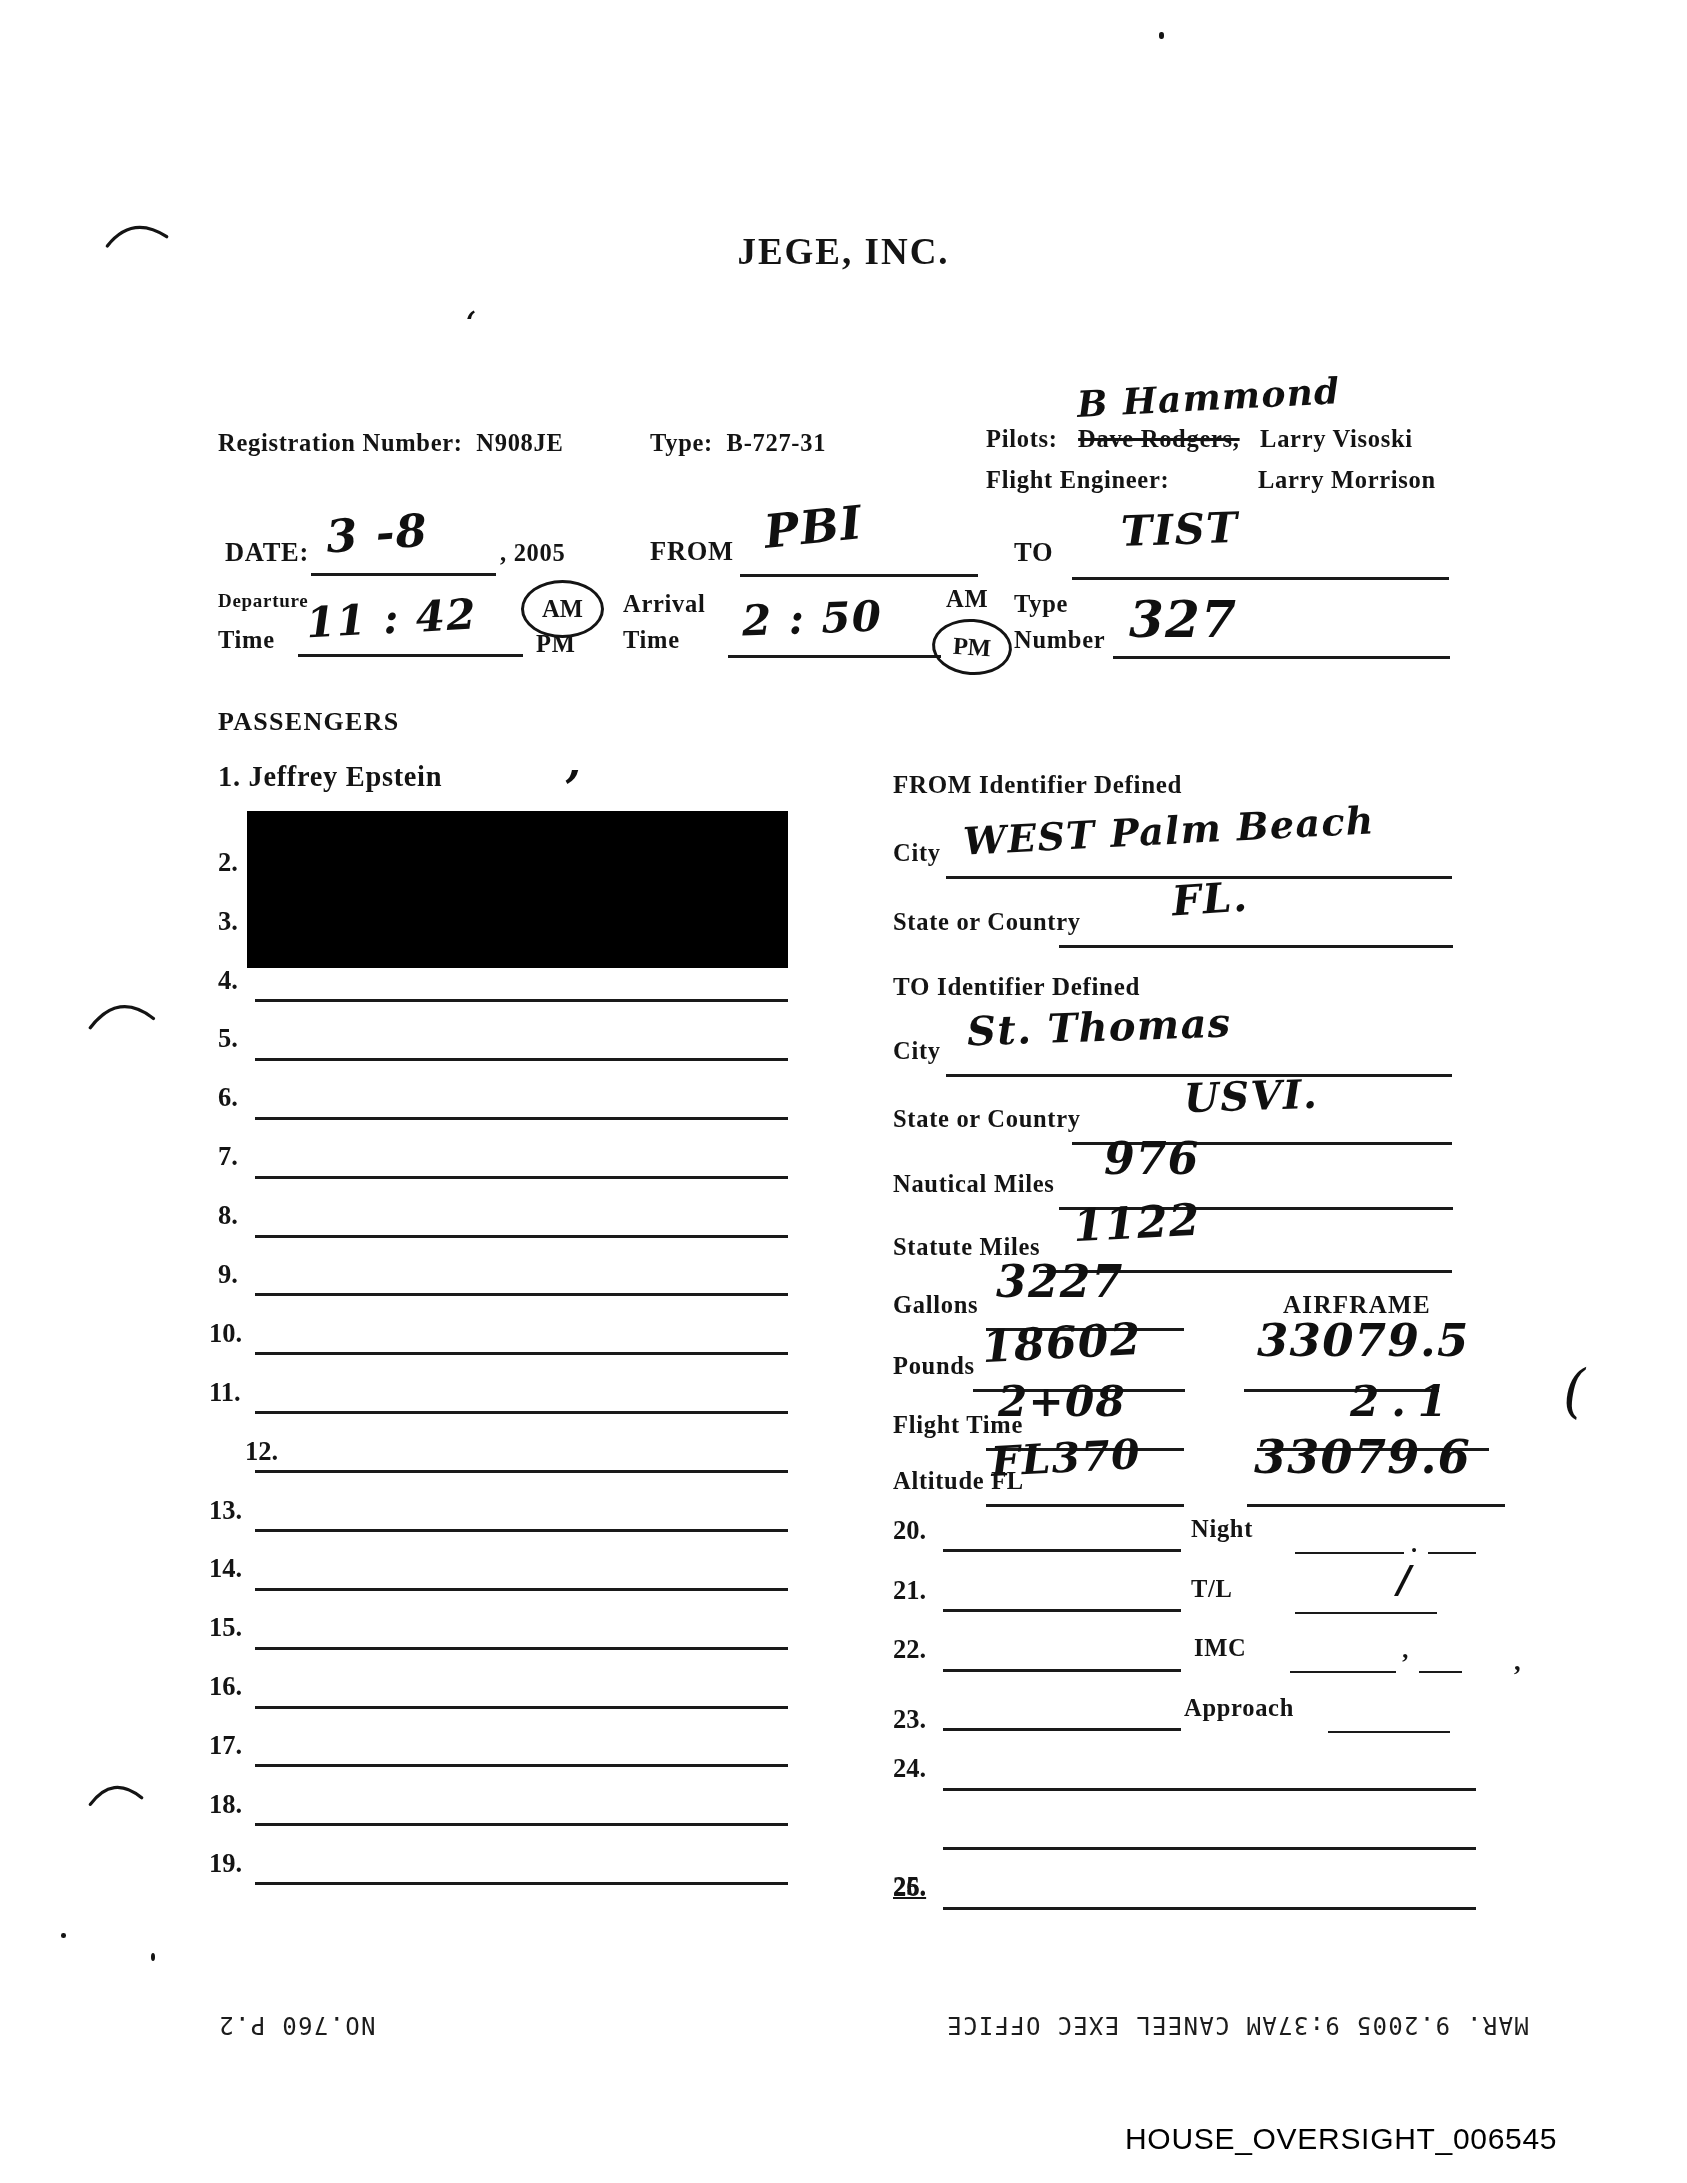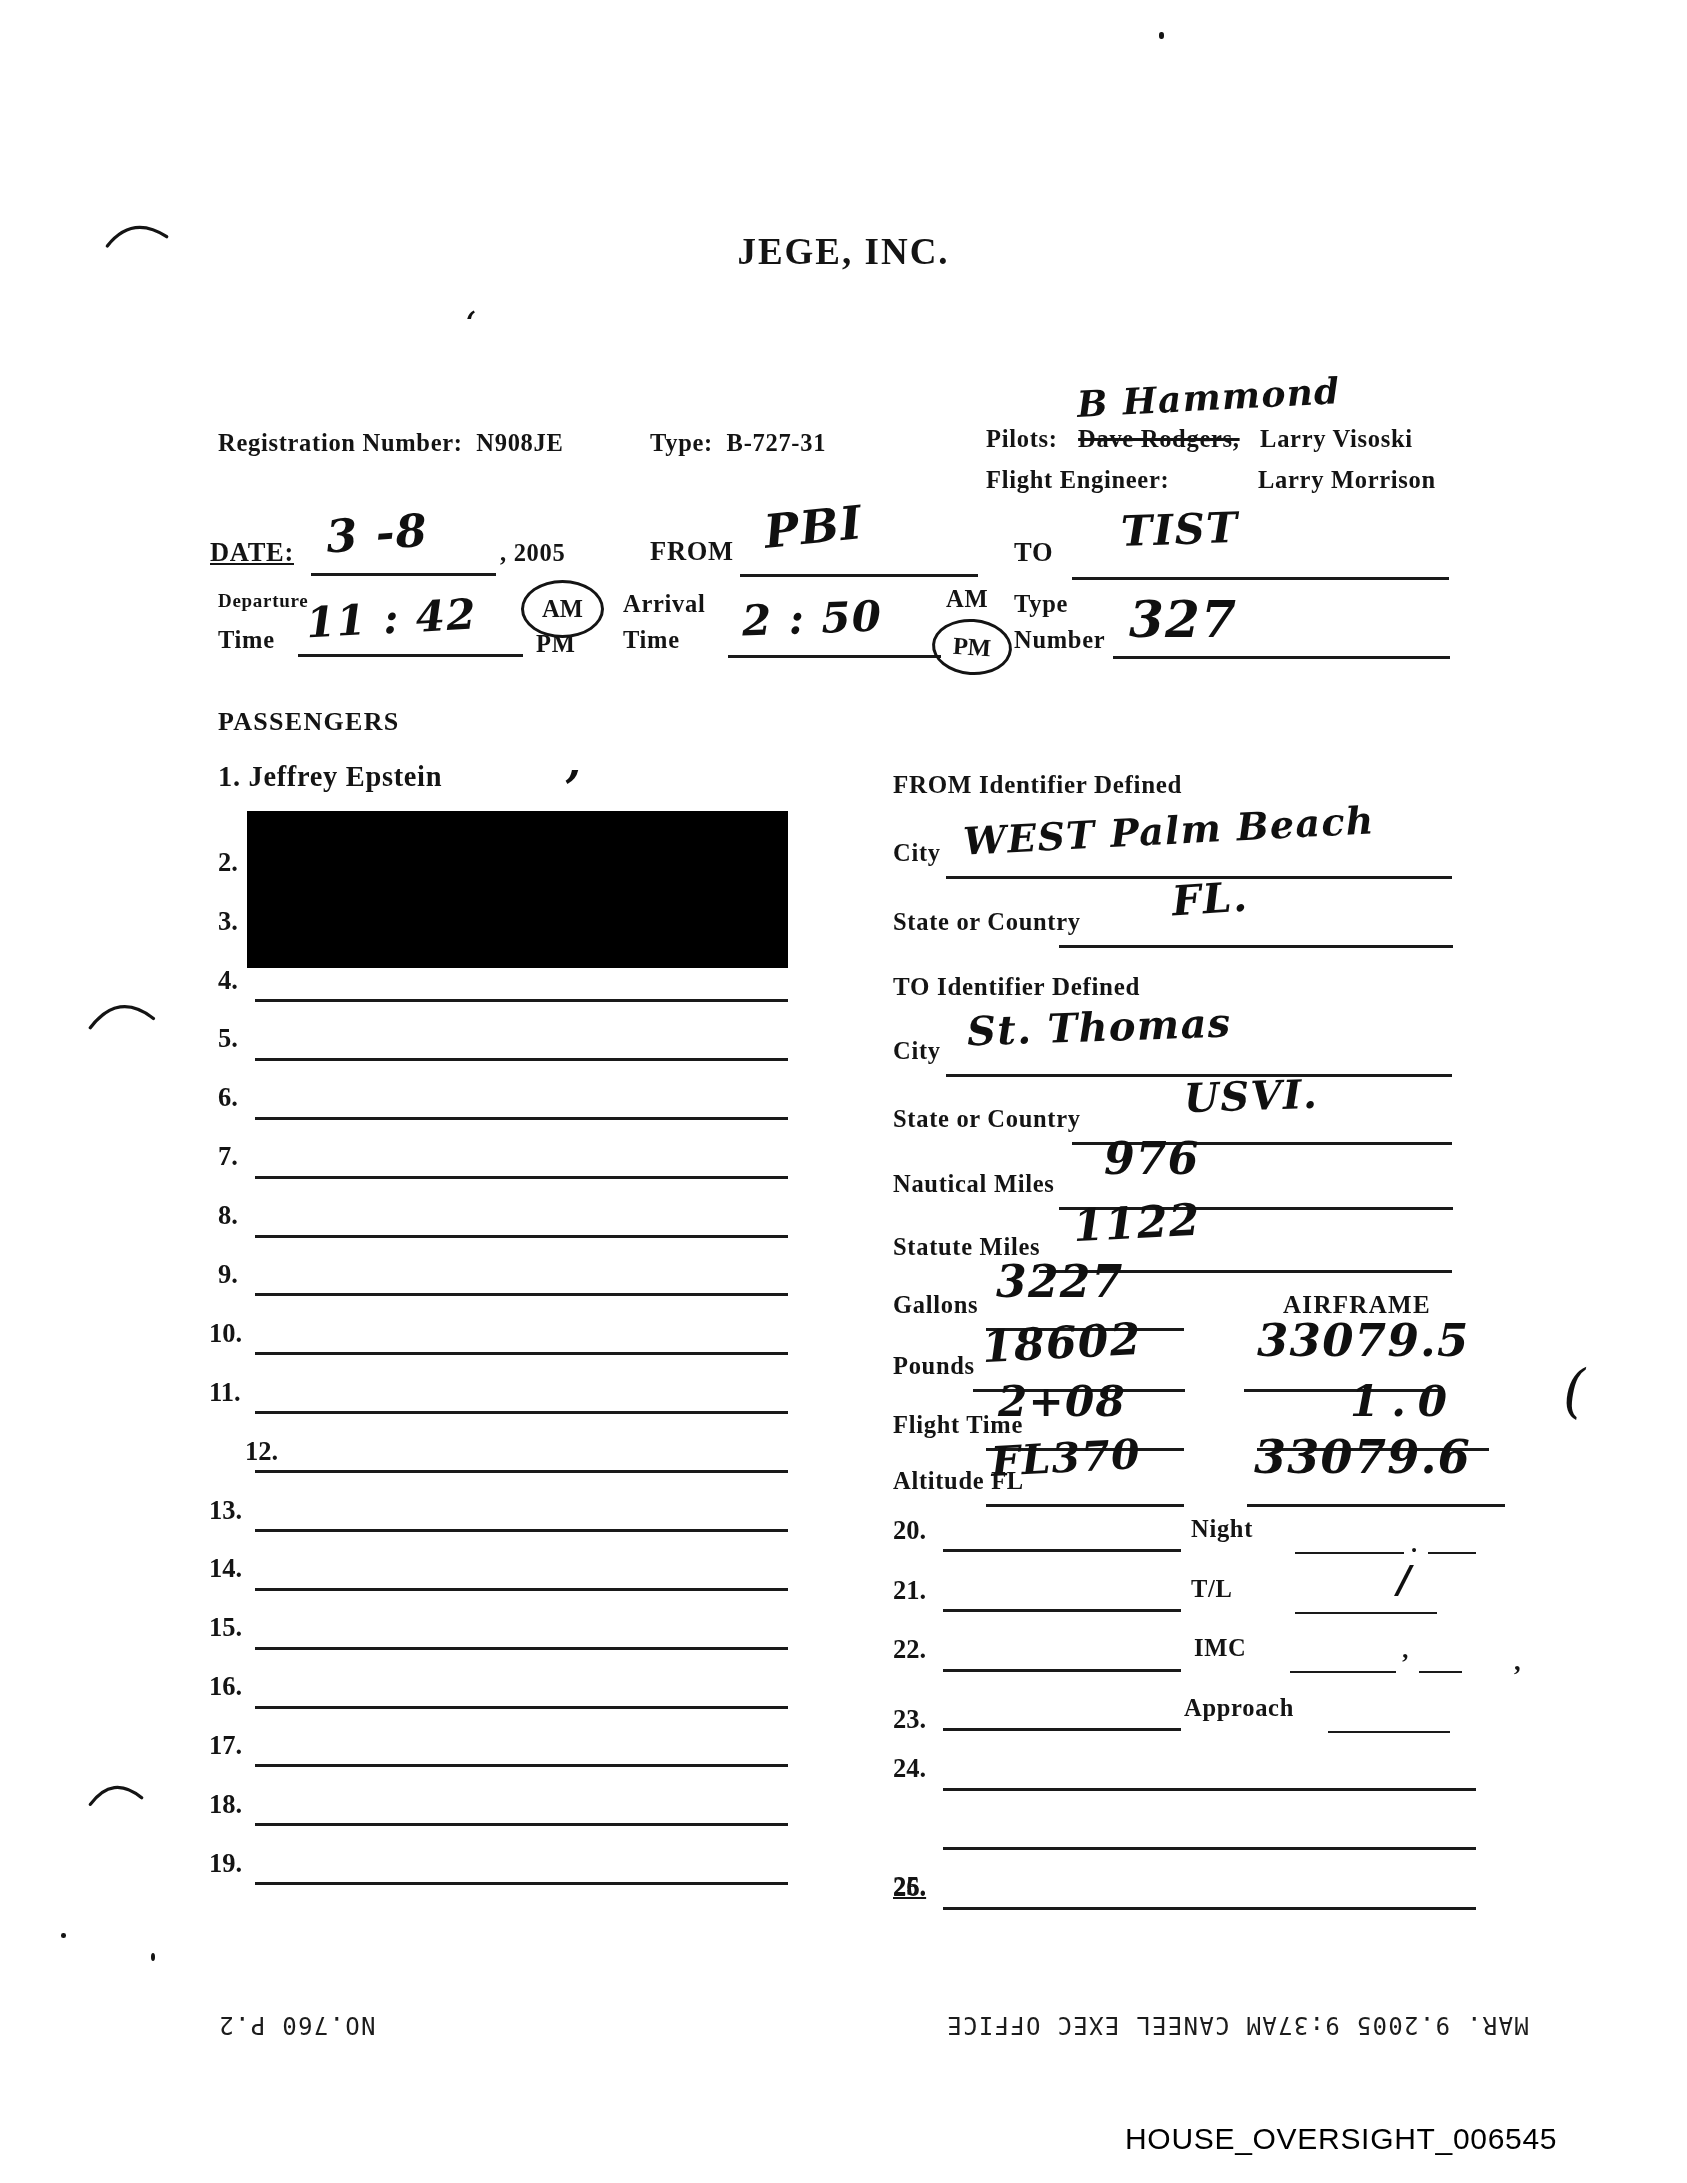--- a/index.html
+++ b/index.html
@@ -77,21 +77,21 @@
   </div>
   <div class="abs hw" style="left:1077px;top:376px;font-size:36px;transform:rotate(-3deg);">B Hammond</div>
   <div class="abs lbl" style="left:986px;top:425px;font-size:24.5px;">
     <span>Pilots:</span>&nbsp;&nbsp;
     <span class="struck">Dave Rodgers,</span>&nbsp;&nbsp;
     <span>Larry Visoski</span>
   </div>
   <div class="abs lbl" style="left:986px;top:466px;font-size:24.5px;">Flight Engineer:</div>
   <div class="abs lbl" style="left:1258px;top:466px;font-size:24.5px;">Larry Morrison</div>
 
-  <div class="abs lbl" style="left:210px;top:537px;font-size:26.5px;text-decoration:underline;">DATE:</div>
+  <div class="abs lbl" style="left:225px;top:537px;font-size:26.5px;">DATE:</div>
   <div class="abs hw" style="left:326px;top:507px;font-size:45px;transform:rotate(-4deg);">3 -8</div>
   <div class="uline" style="left:311px;top:573px;width:185px;"></div>
   <div class="abs lbl" style="left:500px;top:539px;font-size:24.5px;">, 2005</div>
 
   <div class="abs lbl" style="left:650px;top:536px;font-size:26.5px;">FROM</div>
   <div class="abs hw" style="left:764px;top:500px;font-size:46px;transform:rotate(-6deg);">PBI</div>
   <div class="uline" style="left:740px;top:574px;width:238px;"></div>
 
   <div class="abs lbl" style="left:1014px;top:537px;font-size:26.5px;">TO</div>
   <div class="abs hw" style="left:1121px;top:505px;font-size:42px;transform:rotate(-2deg);">TIST</div>
@@ -155,21 +155,21 @@
 
   <div class="abs lbl" style="left:893px;top:1352px;font-size:24.5px;">Pounds</div>
   <div class="abs hw" style="left:982px;top:1317px;font-size:44px;transform:rotate(-3deg);">18602</div>
   <div class="uline" style="left:973px;top:1389px;width:212px;"></div>
   <div class="abs hw" style="left:1257px;top:1314px;font-size:45px;">33079.5</div>
   <div class="uline" style="left:1244px;top:1389px;width:195px;"></div>
 
   <div class="abs lbl" style="left:893px;top:1411px;font-size:24.5px;">Flight Time</div>
   <div class="abs hw" style="left:998px;top:1377px;font-size:42px;">2+08</div>
   <div class="uline" style="left:986px;top:1448px;width:198px;"></div>
-  <div class="abs hw" style="left:1350px;top:1377px;font-size:42px;letter-spacing:12px;">1.0</div>
+  <div class="abs hw" style="left:1350px;top:1377px;font-size:42px;letter-spacing:12px;">2.1</div>
   <div class="uline" style="left:1257px;top:1448px;width:232px;"></div>
 
   <div class="abs lbl" style="left:893px;top:1467px;font-size:24.5px;">Altitude FL</div>
   <div class="abs hw" style="left:991px;top:1434px;font-size:41px;transform:rotate(-3deg);">FL370</div>
   <div class="uline" style="left:986px;top:1504px;width:198px;"></div>
   <div class="abs hw" style="left:1254px;top:1430px;font-size:46px;">33079.6</div>
   <div class="uline" style="left:1247px;top:1504px;width:258px;"></div>
 
   <div class="abs hw" style="left:1563px;top:1358px;font-size:57px;font-weight:400;">(</div>
 

